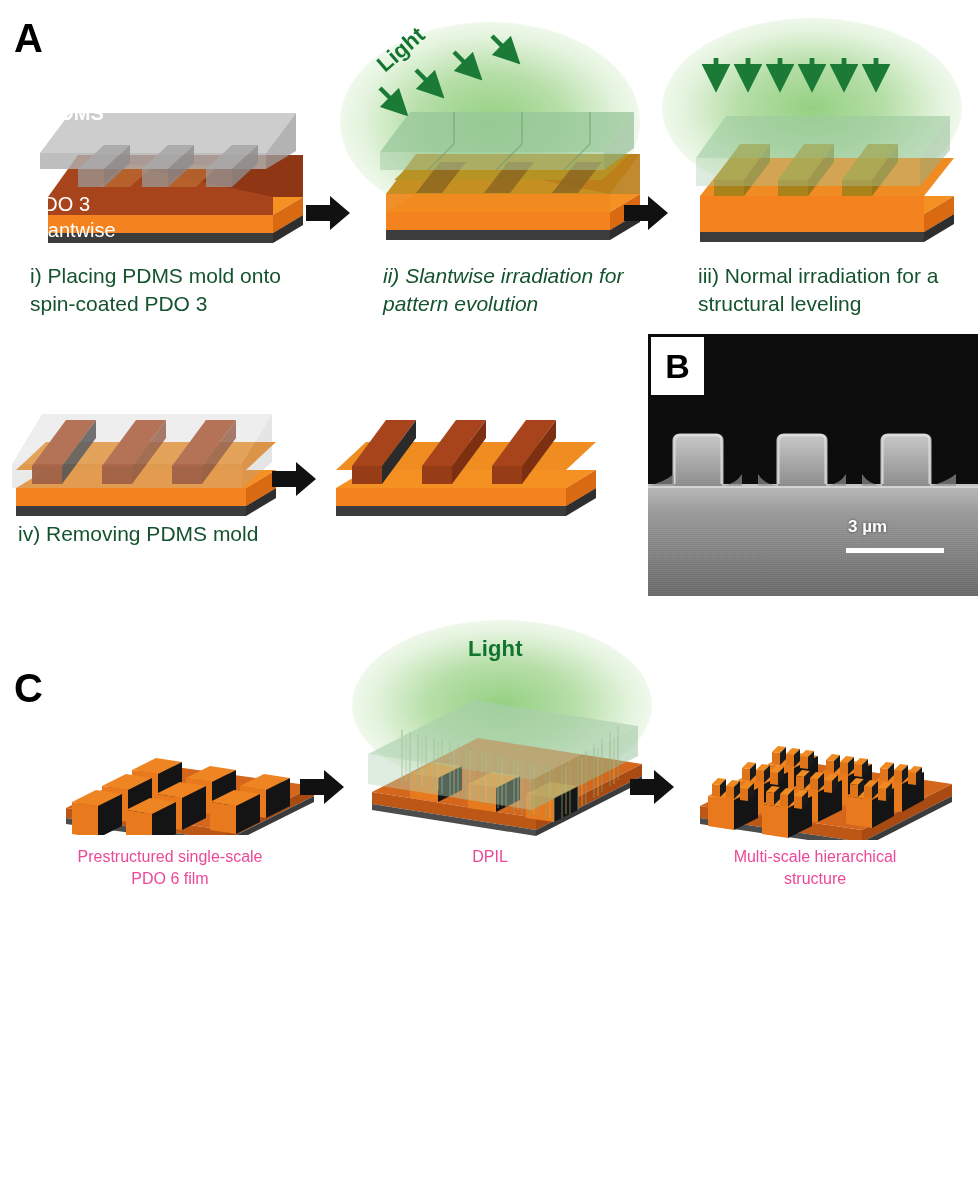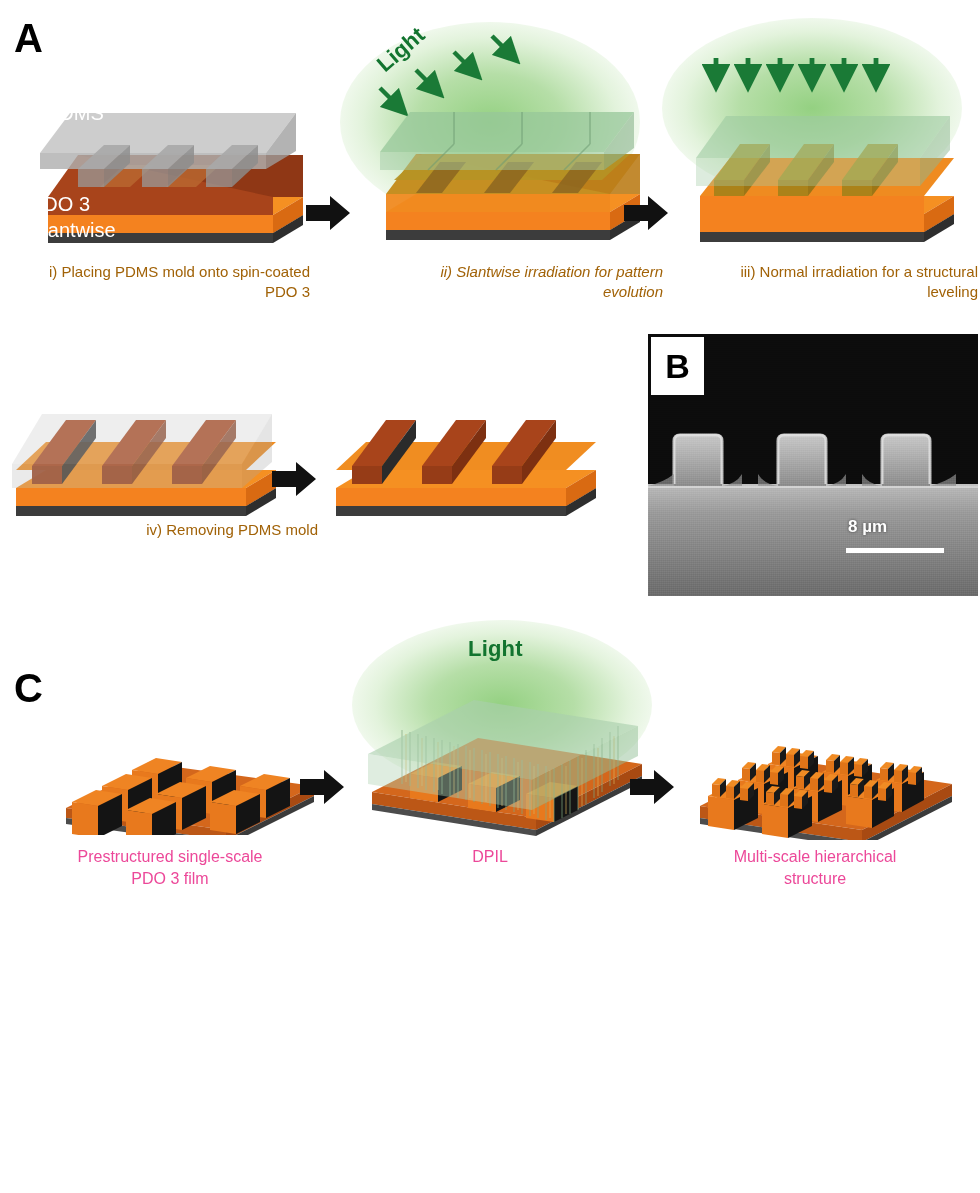--- a/index.html
+++ b/index.html
@@ -6,21 +6,21 @@
   body{width:980px;height:1193px;position:relative;overflow:hidden;
        font-family:"Liberation Sans","DejaVu Sans",sans-serif;color:#000;}
   .abs{position:absolute;}
 
   
   .panel-letter{font-weight:bold;font-size:40px;line-height:1;color:#000;}
   .inset-letter{font-weight:bold;font-size:34px;line-height:1;color:#000;
     background:#fff;display:flex;align-items:center;justify-content:center;}
 
   
-  .cap{font-size:15px;line-height:1.32;color:#a16207;text-align:right;}
+  .cap{font-size:21px;line-height:1.32;color:#14532d;}
   .cap-c{font-size:16px;line-height:1.35;text-align:center;color:#ec4899;}
 
   
   .arrow{width:0;height:0;}
   .arrow svg{display:block;}
 
   
   .glow{border-radius:50%;
         background:radial-gradient(ellipse at 50% 50%,
           rgba(140,205,120,.93) 0%,
@@ -71,21 +71,21 @@
     <polygon points="60,74 86,74 112,50 86,50" fill="#a8a8a8" opacity=".9"></polygon>
     <polygon points="60,74 60,92 86,92 86,74" fill="#9a9a9a" opacity=".75"></polygon>
     <polygon points="86,74 112,50 112,68 86,92" fill="#8c8c8c" opacity=".82"></polygon>
     <polygon points="124,74 150,74 176,50 150,50" fill="#a8a8a8" opacity=".9"></polygon>
     <polygon points="124,74 124,92 150,92 150,74" fill="#9a9a9a" opacity=".75"></polygon>
     <polygon points="150,74 176,50 176,68 150,92" fill="#8c8c8c" opacity=".82"></polygon>
     <polygon points="188,74 214,74 240,50 214,50" fill="#a8a8a8" opacity=".9"></polygon>
     <polygon points="188,74 188,92 214,92 214,74" fill="#9a9a9a" opacity=".75"></polygon>
     <polygon points="214,74 240,50 240,68 214,92" fill="#8c8c8c" opacity=".82"></polygon>
   </svg>
-  <div class="abs" style="left:28px;top:7px;color:#fff;font-size:20px;font-weight:400;">PDMS</div>
+  <div class="abs" style="left:28px;top:7px;color:#fff;font-size:20px;font-weight:700;">PDMS</div>
   <div class="abs" style="left:12px;top:98px;color:#fff;font-size:20px;font-weight:500;">PDO 3</div>
   <div class="abs" style="left:12px;top:124px;color:#fff;font-size:20px;font-weight:500;">Slantwise</div>
 </div>
 
 <div class="abs arrow" style="left:306px;top:196px;">
   <svg width="44" height="34" viewBox="0 0 44 34">
       <polygon points="0,9 24,9 24,0 44,17 24,34 24,25 0,25" fill="#111"></polygon>
     </svg>
 </div>
 
@@ -294,21 +294,21 @@
       <path d="M74,152 q14,-2 20,-12 L94,152 Z"></path>
       <path d="M130,152 q-14,-2 -20,-12 L110,152 Z"></path>
       <path d="M178,152 q14,-2 20,-12 L198,152 Z"></path>
       <path d="M234,152 q-14,-2 -20,-12 L214,152 Z"></path>
       <path d="M0,152 q16,-4 26,-12 L26,152 Z"></path>
       <path d="M282,152 q16,-4 26,-12 L308,152 Z"></path>
     </g>
   </svg>
   <div class="noise"></div>
 
-  <div class="abs scaletext" style="left:200px;top:183px;">8 µm</div>
+  <div class="abs scaletext" style="left:200px;top:183px;">3 µm</div>
   <div class="abs scalebar" style="left:198px;top:214px;width:98px;"></div>
 
   <div class="abs inset-letter" style="left:3px;top:3px;width:53px;height:58px;">B</div>
 </div>
 
 <div class="abs panel-letter" style="left:14px;top:668px;">C</div>
 
 <div class="abs" style="left:36px;top:690px;width:280px;height:145px;">
   <svg width="280" height="145" viewBox="0 0 280 145">
 
@@ -558,16 +558,16 @@
           <polygon points="122,106 130,107 136,101 128,100" fill="#f08b24"></polygon>
             <polygon points="122,106 122,118 130,119 130,107" fill="#e07418"></polygon>
             <polygon points="130,107 136,101 136,113 130,119" fill="#1a1a1a"></polygon>
         </g>
       </g>
     </g>
   </svg>
 </div>
 
 <div class="abs cap-c" style="left:10px;top:846px;width:320px;">Prestructured single-scale</div>
-<div class="abs cap-c" style="left:10px;top:868px;width:320px;">PDO 3 film</div>
+<div class="abs cap-c" style="left:10px;top:868px;width:320px;">PDO 6 film</div>
 <div class="abs cap-c" style="left:345px;top:846px;width:290px;">DPIL</div>
 <div class="abs cap-c" style="left:655px;top:846px;width:320px;">Multi-scale hierarchical</div>
 <div class="abs cap-c" style="left:655px;top:868px;width:320px;">structure</div>
 
 </body></html>

